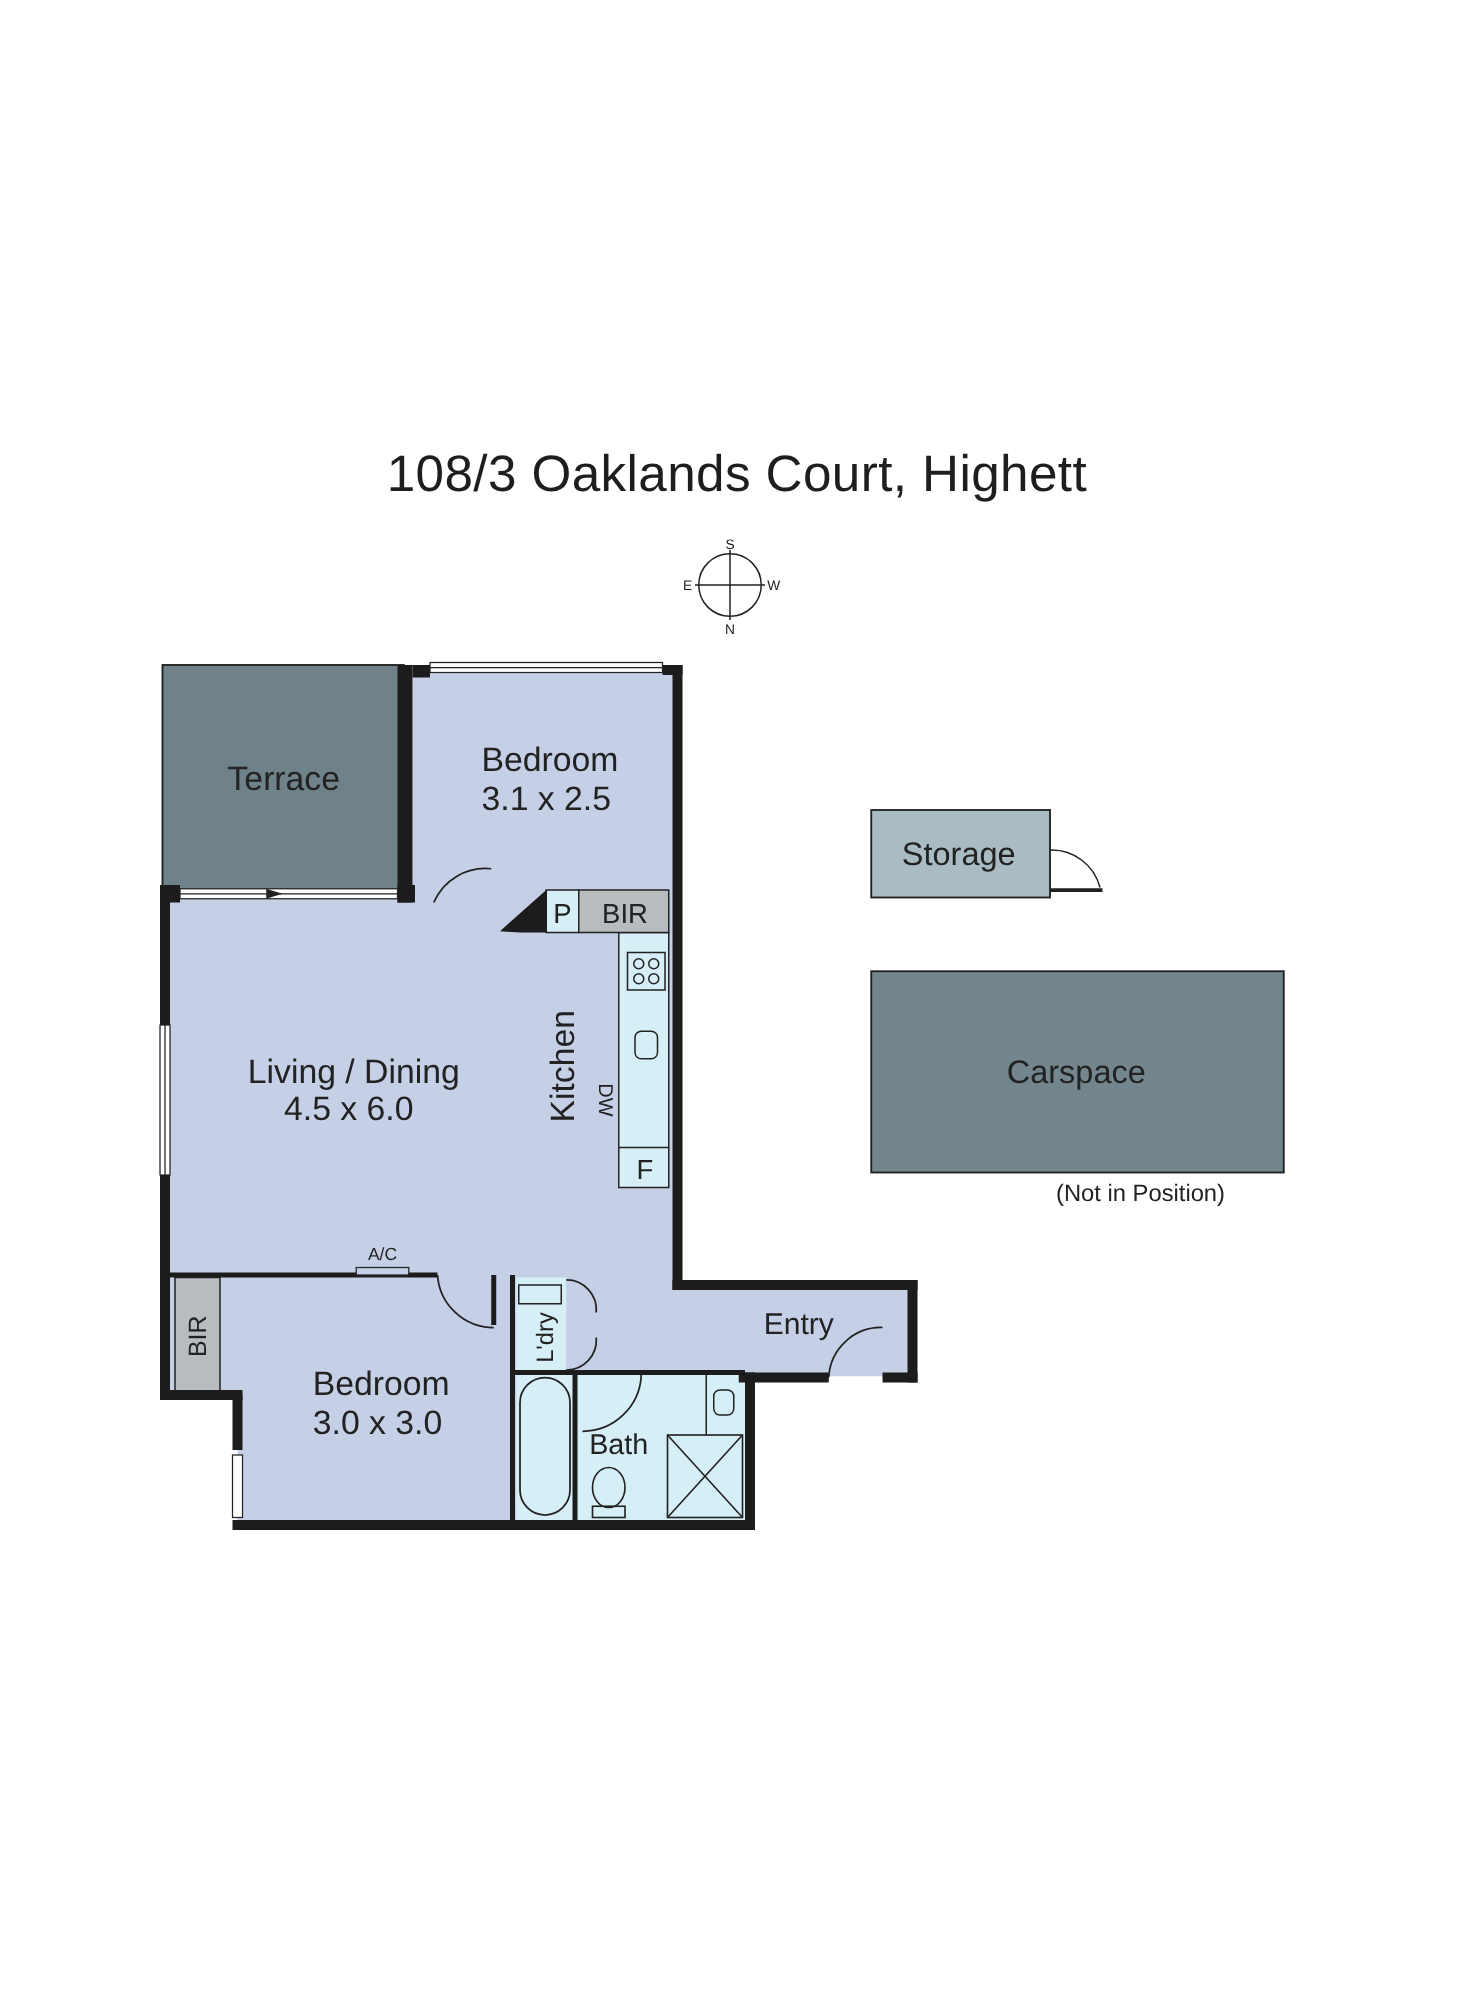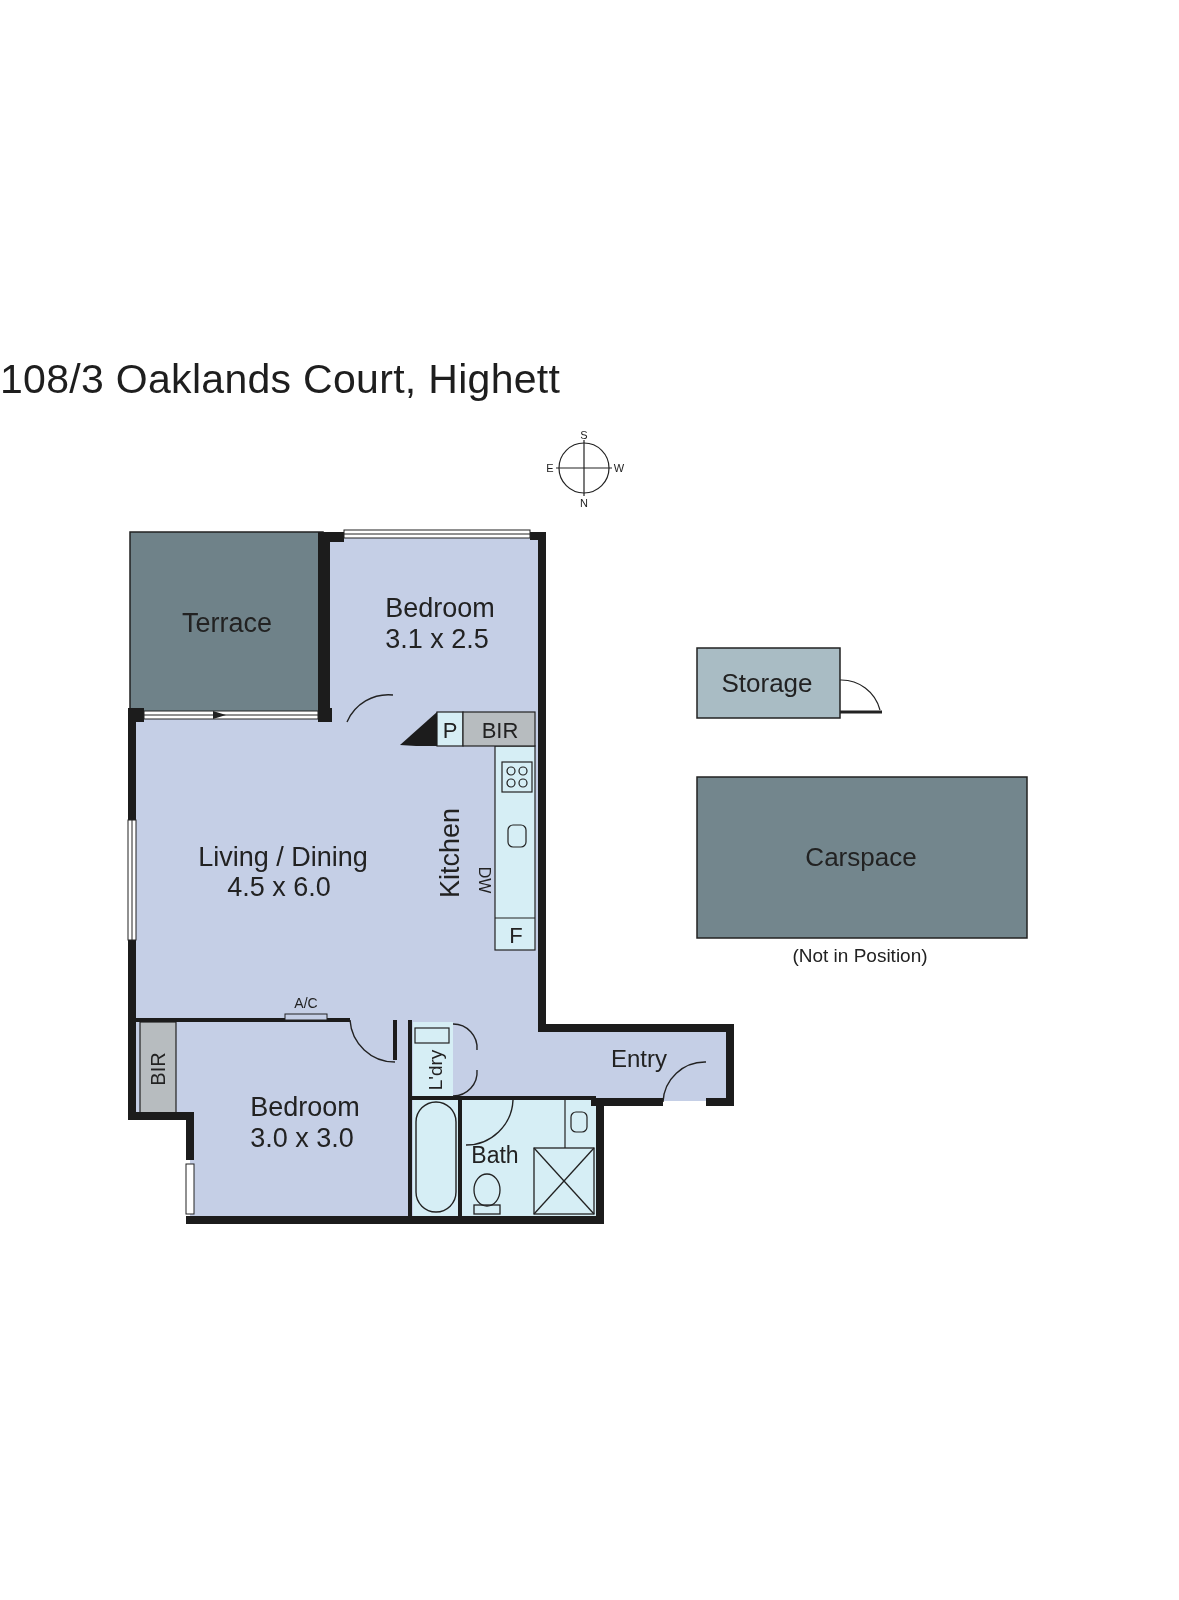--- a/index.html
+++ b/index.html
@@ -1,22 +1,22 @@
 <!DOCTYPE html>
 <html><head>
 <meta charset="utf-8">
 <style>
   html, body { margin: 0; padding: 0; background: #ffffff; }
   body { width: 1179px; height: 1600px; position: relative; overflow: hidden;
          font-family: "Liberation Sans", sans-serif; color: #222; }
-  .title { position: absolute; left: 0; width: 1179px; top: 356px; 
+  .title { position: absolute; left: 0; width: 1179px; top: 356px; text-align: center;
            font-size: 41px; color: #1e1e1e; letter-spacing: 0.3px; }
   svg.plan { position: absolute; left: 0; top: 0; }
   .lbl { font-family: "Liberation Sans", sans-serif; fill: #222; }
-  .footnote { position: absolute; left: 740px; width: 240px; top: 945px; text-align: center;
+  .footnote { position: absolute; left: 740px; width: 240px; top: 945px; text-align: right;
               font-size: 19px; color: #222; }
 </style>
 </head>
 <body>
 
 <div class="title">108/3 Oaklands Court, Highett</div>
 
 <svg class="plan" width="1179" height="1600" viewBox="0 0 1179 1600" xmlns="http://www.w3.org/2000/svg">
 
   <g>

